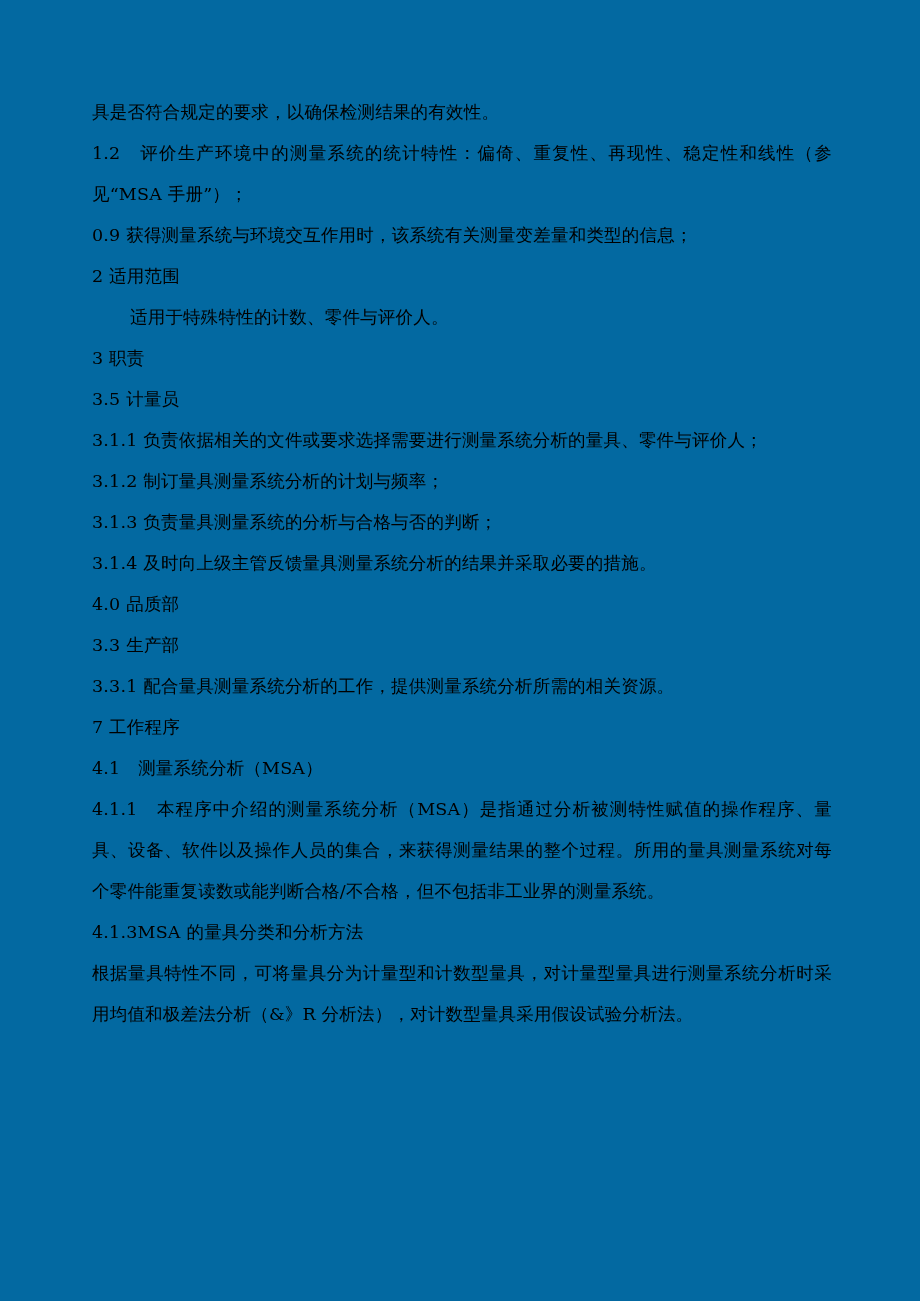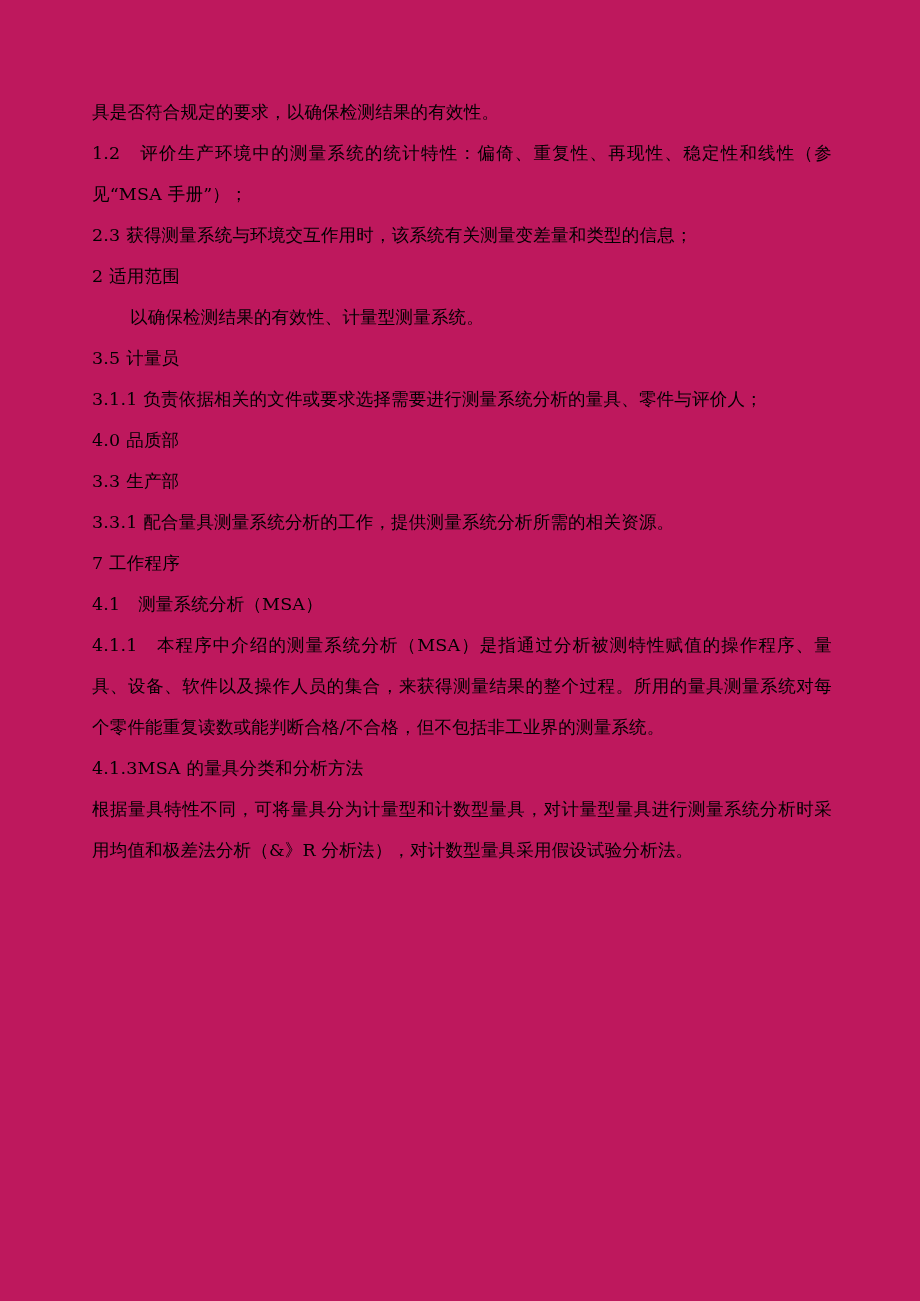--- a/index.html
+++ b/index.html
@@ -11,21 +11,21 @@
     width: 920px;
     height: 1301px;
     font-family: "DejaVu Serif", "Liberation Serif", serif;
     color: #000000;
     overflow: hidden;
   }
   .page {
     position: relative;
     width: 920px;
     height: 1301px;
-    background: #be185d;
+    background: #0369a1;
     box-sizing: border-box;
     padding: 92px 88px 60px 92px;
   }
   .doc-body {
     font-size: 17.5px;
     line-height: 41px;
   }
   .para {
     margin: 0;
     text-align: justify;
@@ -37,25 +37,29 @@
   }
 </style>
 </head>
 <body>
 
 <div class="page">
   <div class="doc-body">
 
     <p class="para">具是否符合规定的要求，以确保检测结果的有效性。</p>
     <p class="para">1.2　评价生产环境中的测量系统的统计特性：偏倚、重复性、再现性、稳定性和线性（参见“MSA 手册”）；</p>
-    <p class="para">2.3 获得测量系统与环境交互作用时，该系统有关测量变差量和类型的信息；</p>
+    <p class="para">0.9 获得测量系统与环境交互作用时，该系统有关测量变差量和类型的信息；</p>
     <p class="para">2 适用范围</p>
-    <p class="para indent-1">以确保检测结果的有效性、计量型测量系统。</p>
+    <p class="para indent-1">适用于特殊特性的计数、零件与评价人。</p>
+    <p class="para">3 职责</p>
     <p class="para">3.5 计量员</p>
     <p class="para">3.1.1 负责依据相关的文件或要求选择需要进行测量系统分析的量具、零件与评价人；</p>
+    <p class="para">3.1.2 制订量具测量系统分析的计划与频率；</p>
+    <p class="para">3.1.3 负责量具测量系统的分析与合格与否的判断；</p>
+    <p class="para">3.1.4 及时向上级主管反馈量具测量系统分析的结果并采取必要的措施。</p>
     <p class="para">4.0 品质部</p>
     <p class="para">3.3 生产部</p>
     <p class="para">3.3.1 配合量具测量系统分析的工作，提供测量系统分析所需的相关资源。</p>
     <p class="para">7 工作程序</p>
     <p class="para">4.1　测量系统分析（MSA）</p>
     <p class="para">4.1.1　本程序中介绍的测量系统分析（MSA）是指通过分析被测特性赋值的操作程序、量具、设备、软件以及操作人员的集合，来获得测量结果的整个过程。所用的量具测量系统对每个零件能重复读数或能判断合格/不合格，但不包括非工业界的测量系统。</p>
     <p class="para">4.1.3MSA 的量具分类和分析方法</p>
     <p class="para">根据量具特性不同，可将量具分为计量型和计数型量具，对计量型量具进行测量系统分析时采用均值和极差法分析（&amp;》R 分析法），对计数型量具采用假设试验分析法。</p>
 
   </div>

